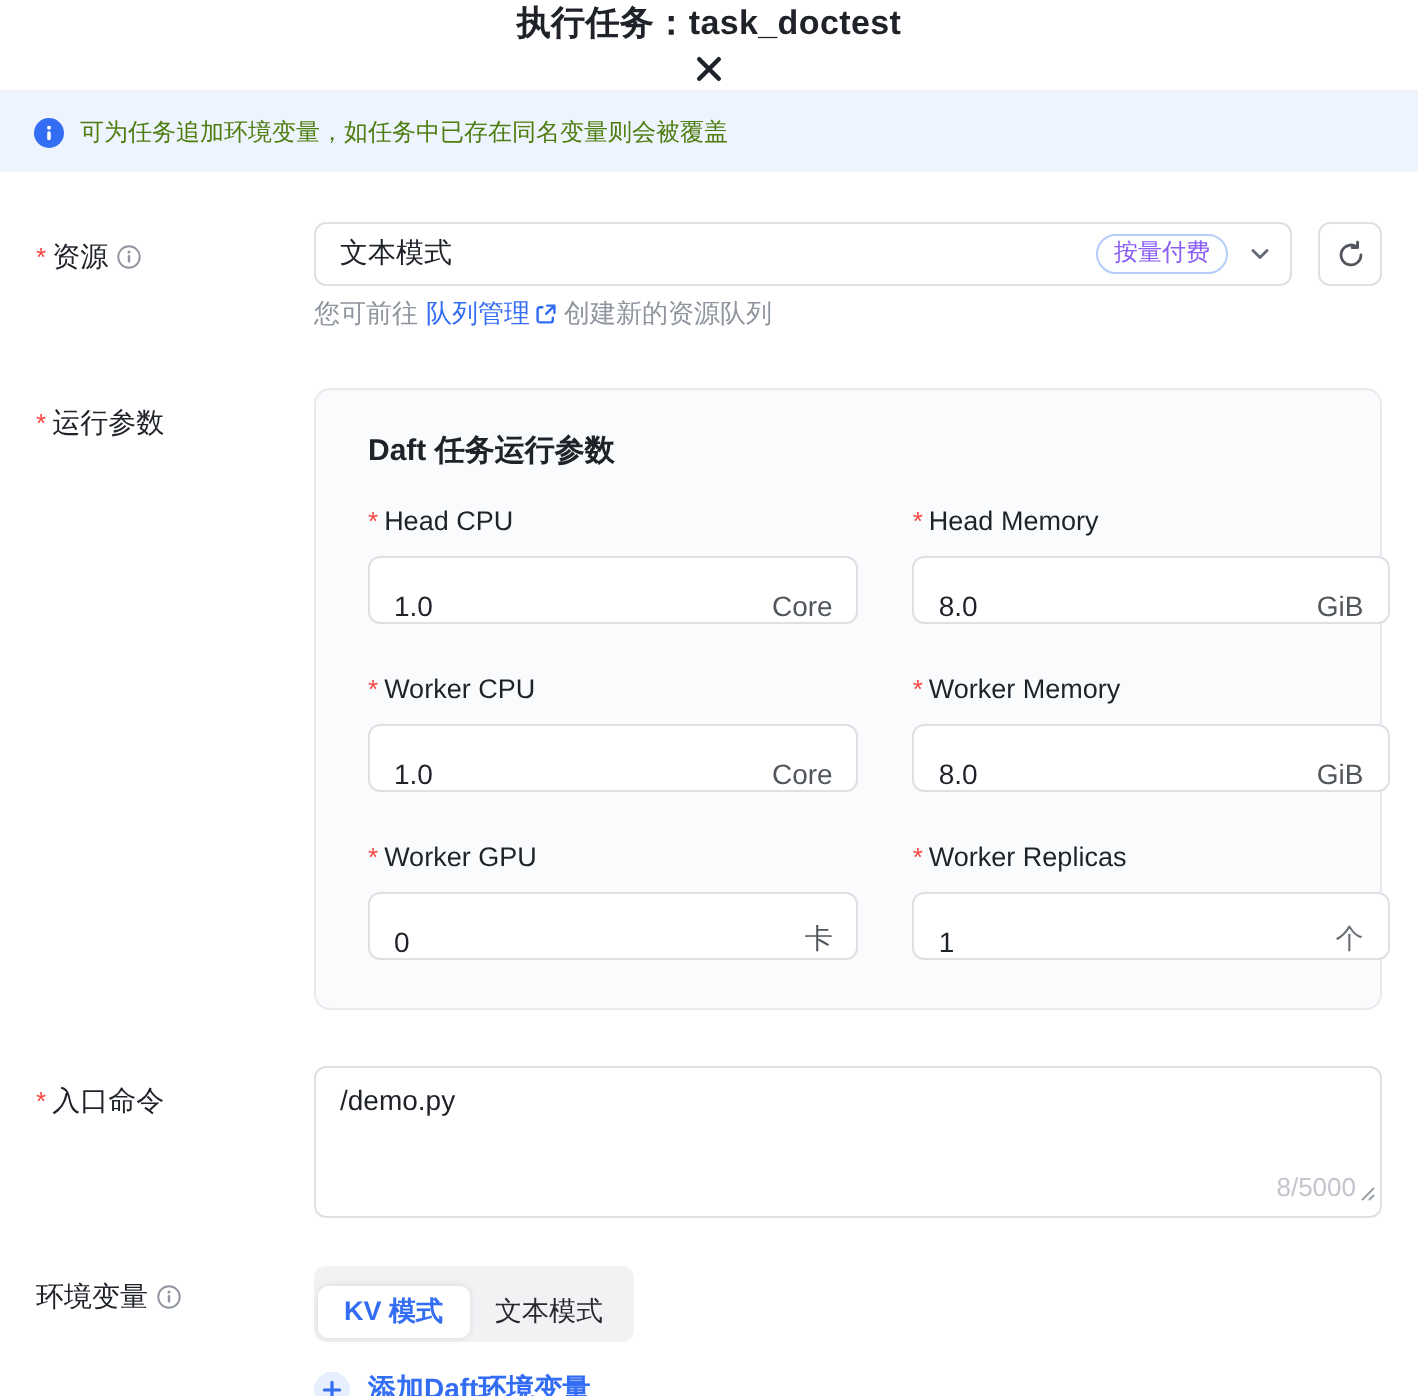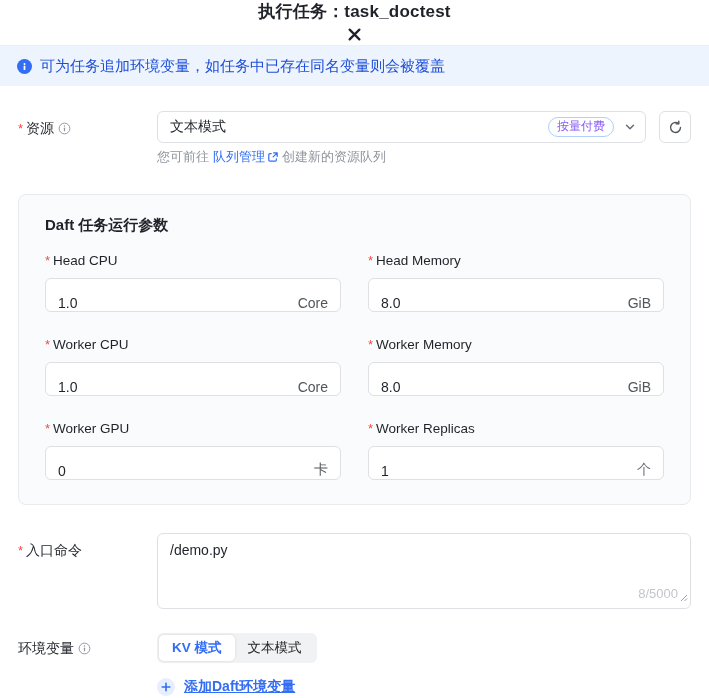--- a/index.html
+++ b/index.html
@@ -11,21 +11,21 @@
          padding: 0 18px; border-bottom: 1px solid #eff0f2; flex-direction: column; }
   .hdr-title { font-size: 17px; font-weight: 700; letter-spacing: .2px; }
   .close-btn { width: 24px; height: 24px; display: flex; align-items: center; justify-content: center;
                cursor: pointer; }
 
   
   .banner { height: 40px; background: #eef4fe; display: flex; align-items: center; gap: 8px;
             padding: 0 17px; }
   .banner-icn { width: 15px; height: 15px; border-radius: 50%; background: #336df4; flex: 0 0 auto;
                 display: flex; align-items: center; justify-content: center; }
-  .banner-txt { font-size: 15px; color: #1d4ed8; }
+  .banner-txt { font-size: 12px; color: #4d7c0f; }
 
   
   .form { padding: 25px 18px 0 18px; }
   .frow { display: flex; margin-bottom: 28px; }
   .flabel { width: 139px; flex: 0 0 139px; font-size: 14px; padding-top: 7px; line-height: 20px; }
   .req { color: #f54a45; margin-right: 3px; font-size: 13px; }
   .info-i { display: inline-block; vertical-align: -2px; margin-left: 4px; cursor: pointer; }
   .fctrl { flex: 1; min-width: 0; }
 
   
@@ -64,21 +64,21 @@
                       background: transparent; font-family: inherit; font-size: 14px; color: #1f2329;
                       padding: 8px 12px; }
   .counter { position: absolute; right: 12px; bottom: 7px; font-size: 13px; color: #c2c6cc;
              pointer-events: none; }
   .resize-h { position: absolute; right: 2px; bottom: 2px; }
 
   
   .seg { display: inline-flex; background: #f1f2f4; border-radius: 6px; padding: 2px;
          align-items: center; }
   .seg-btn { font-size: 13.5px; padding: 4px 13px; border-radius: 5px; cursor: pointer;
-             color: #27292d; line-height: 18px; }
+             color: #27292d; line-height: 18px; margin-top: 8px; }
   .seg-btn.active { background: #fff; color: #336df4; font-weight: 700;
                     box-shadow: 0 0 3px rgba(31,35,41,.12); }
   .add-line { margin-top: 15px; display: flex; align-items: center; cursor: pointer; }
   .plus-circle { width: 18px; height: 18px; border-radius: 50%; background: #e7eefd;
                  display: flex; align-items: center; justify-content: center; }
   .add-txt { margin-left: 9px; font-size: 14px; font-weight: 600; color: #336df4; text-decoration: underline; }
 
   .env-row { margin-bottom: 0; }
   .env-label { padding-top: 5px; }
 </style>
@@ -144,20 +144,23 @@
             <path d="M6.6 1.8 H10.2 V5.4 M10.2 1.8 L6.1 5.9" fill="none" stroke="#336df4" stroke-width="1.2" stroke-linecap="round" stroke-linejoin="round"></path>
           </svg>
         </span>
           </a>
         <span>创建新的资源队列</span>
       </div>
     </div>
   </div>
 
   <div class="frow">
+    <div class="flabel">
+      <span class="req">*</span><span>运行参数</span>
+    </div>
     <div class="fctrl">
       <div class="card">
         <div class="card-title">Daft 任务运行参数</div>
         <div class="grid">
 
           <div>
             <div class="field-label"><span class="req">*</span><span>Head CPU</span></div>
             <div class="input-box">
               <input value="1.0" style="">
               <span class="unit">Core</span>

